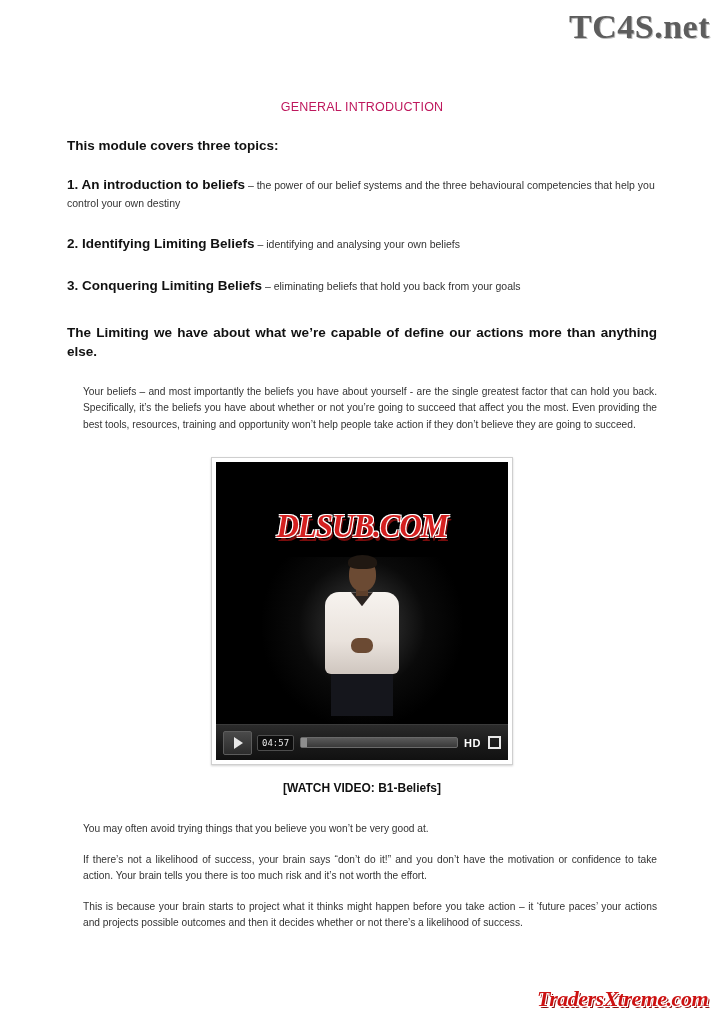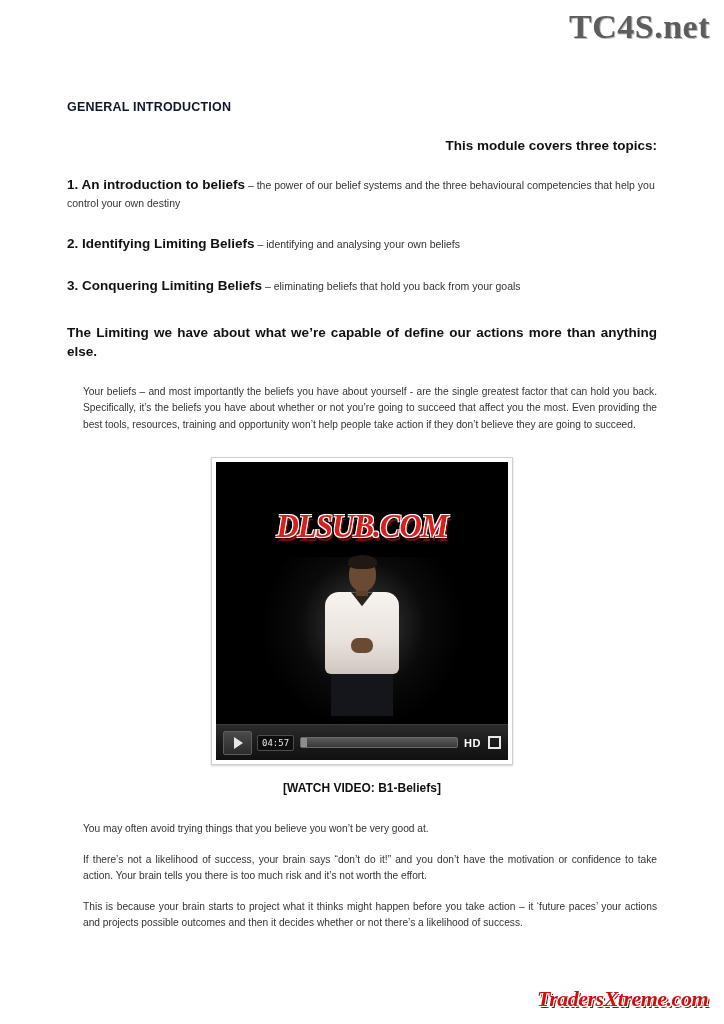--- a/index.html
+++ b/index.html
@@ -38,34 +38,33 @@
 
   
   .content {
     position: absolute;
     left: 67px;
     top: 100px;
     width: 590px;
   }
 
   .doc-title {
-    text-align: left;
+    text-align: center;
     font-size: 12.5px;
-    font-weight: bold;
-    color: #0f172a;
+    font-weight: normal;
+    color: #be185d;
     margin: 0 0 24px 0;
     letter-spacing: 0.2px;
   }
 
   .lead {
     font-size: 13.5px;
     font-weight: bold;
     color: #111;
     margin: 0 0 22px 0;
-    text-align: right;
   }
 
   .topic {
     margin: 0 0 22px 0;
     font-size: 11px;
     color: #2b2b2b;
     line-height: 1.5;
   }
   .topic .topic-head {
     font-size: 13.5px;

